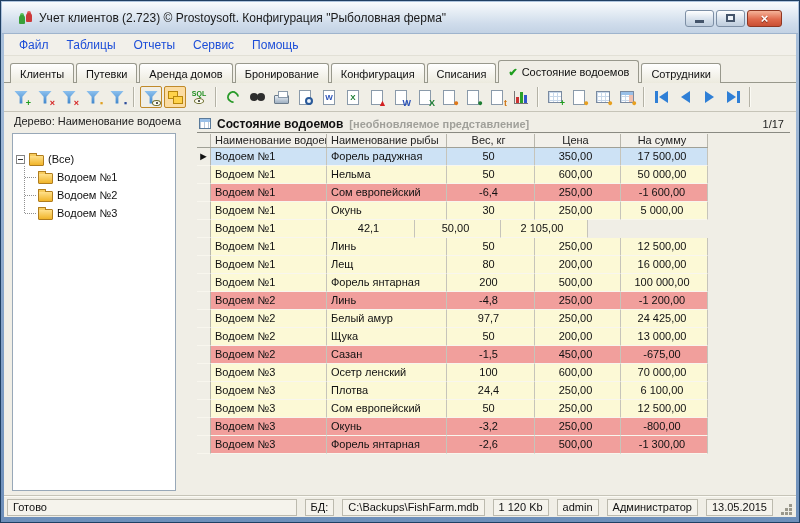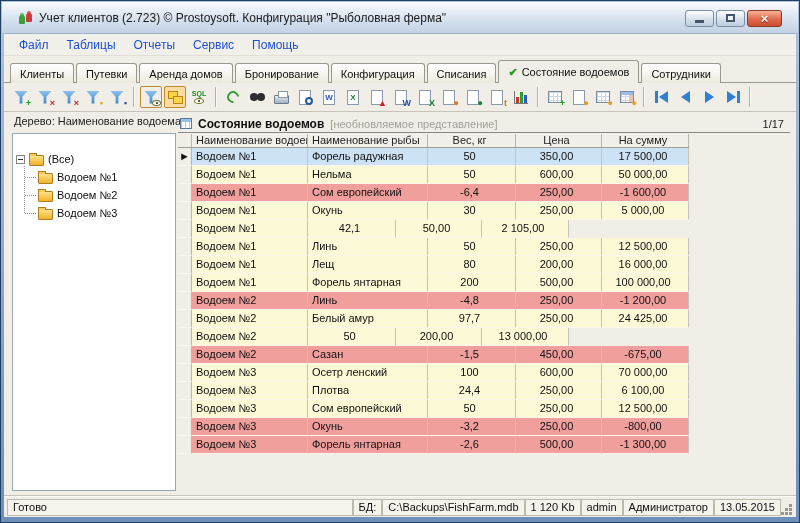--- a/index.html
+++ b/index.html
@@ -73,60 +73,60 @@
   .g-chart i:nth-child(3){height:8px;background:#3355cc;}
   .g-grid{width:14px;height:12px;background:#fff;border:1px solid #7a8aa0;
     background-image:linear-gradient(#c8d8ea 1px,transparent 1px),linear-gradient(90deg,#c8d8ea 1px,transparent 1px);
     background-size:4px 4px;}
   .g-grid.colored{box-shadow:inset 0 3px 0 #9ac0e8, inset -4px 0 0 #f0c0b0;}
   .g-nav{display:flex;align-items:center;gap:1px;}
   .tri-l{width:0;height:0;border-top:6px solid transparent;border-bottom:6px solid transparent;border-right:9px solid #2f7fd6;}
   .tri-r{width:0;height:0;border-top:6px solid transparent;border-bottom:6px solid transparent;border-left:9px solid #2f7fd6;}
   .navbar{width:3px;height:12px;background:#2f7fd6;}
   
-  .content{flex:1;display:flex;gap:2px;padding:3px 6px 5px 8px;min-height:0;}
+  .content{flex:1;display:flex;gap:21px;padding:3px 6px 5px 8px;min-height:0;}
   .left-pane{width:164px;display:flex;flex-direction:column;flex:0 0 auto;}
   .tree-label{height:16px;font-size:11px;color:#222;padding-left:2px;margin-bottom:2px;white-space:nowrap;}
   .tree-box{flex:1;background:#fff;border:1px solid #98a8b8;padding:16px 3px;overflow:hidden;}
   .tree-row{height:18px;display:flex;align-items:center;gap:4px;font-size:11px;color:#111;}
   .tree-children{padding-left:22px;position:relative;}
   .tree-children::before{content:"";position:absolute;left:8px;top:-2px;bottom:9px;border-left:1px dotted #909090;}
   .tree-children .tree-row{position:relative;}
   .tree-children .tree-row::before{content:"";position:absolute;left:-13px;top:9px;width:11px;border-top:1px dotted #909090;}
   .expand-box{width:9px;height:9px;border:1px solid #848484;background:#fff;position:relative;flex:0 0 auto;}
   .expand-box::after{content:"";position:absolute;left:1px;top:3px;width:5px;height:1px;background:#333;}
   .folder{width:15px;height:11px;background:linear-gradient(#ffe08a,#f0b429);border:1px solid #b07d1e;border-radius:1px;position:relative;flex:0 0 auto;margin-top:2px;}
   .folder::before{content:"";position:absolute;top:-3px;left:-1px;width:6px;height:2px;background:#f7cc5e;border:1px solid #b07d1e;border-bottom:none;border-radius:1px 1px 0 0;}
   
   .main-pane{flex:1;display:flex;flex-direction:column;min-width:0;}
   .panel-header{height:17px;display:flex;align-items:center;gap:6px;font-size:11px;padding:0 2px 0 2px;}
   .grid-ico{width:12px;height:11px;background:#fff;border:1px solid #5a7a9a;box-shadow:inset 0 3px 0 #9ac0e8;
     background-image:linear-gradient(90deg,#b8c8da 1px,transparent 1px);background-size:4px 100%;flex:0 0 auto;}
   .panel-title{font-size:12px;font-weight:bold;color:#101010;white-space:nowrap;}
-  .panel-subtitle{color:#a0a09a;white-space:nowrap;}
+  .panel-subtitle{color:#a0a09a;white-space:nowrap;font-weight:bold;}
   .panel-counter{margin-left:auto;color:#222;padding-right:4px;}
   .panel-sep{height:1px;background:#8a8a82;margin-bottom:1px;}
   .grid{width:511px;flex:0 0 auto;}
   .grid-header{display:flex;height:14px;background:#f2f0ea;border-bottom:1px solid #a0a096;}
   .grid-header .cell{font-size:11px;color:#222;line-height:13px;border-right:1px solid #b8b6ac;overflow:hidden;white-space:nowrap;}
   .row{display:flex;height:18px;}
   .row .cell{font-size:11px;line-height:17px;border-right:1px solid #c6c4ba;border-bottom:1px solid #f8f6ee;overflow:hidden;white-space:nowrap;color:#111;}
   .cell.a-left{text-align:left;padding-left:4px;}
   .cell.a-right{text-align:center;padding-right:4px;}
   .c0{width:14px;flex:0 0 auto;background:#f0eee6;border-right:1px solid #b8b6ac !important;text-align:center;font-size:8px;line-height:17px;color:#000;}
   .c1{width:116px;flex:0 0 auto;}
   .c2{width:120px;flex:0 0 auto;}
   .c3{width:88px;flex:0 0 auto;}
   .c4{width:86px;flex:0 0 auto;}
   .c5{width:87px;flex:0 0 auto;}
   .row.normal   .cell:not(.c0){background:#fcf9d6;}
   .row.negative .cell:not(.c0){background:#f19f9c;}
   .row.selected .cell:not(.c0){background:#cde2f5;}
   
-  .statusbar{height:21px;display:flex;align-items:center;gap:0;padding:1px 3px;background:#f0eee6;border-top:1px solid #fbfaf4;box-shadow:0 -1px 0 #c6c4b8;}
+  .statusbar{height:21px;display:flex;align-items:center;gap:8px;padding:1px 3px;background:#f0eee6;border-top:1px solid #fbfaf4;box-shadow:0 -1px 0 #c6c4b8;}
   .seg{border:1px solid #bcbaae;height:17px;line-height:15px;font-size:11px;color:#111;padding:0 5px;background:#f5f3ec;white-space:nowrap;overflow:hidden;}
   .seg.ready{flex:1;}
   .grip{width:12px;height:12px;align-self:flex-end;position:relative;flex:0 0 auto;}
   .grip::before{content:"";position:absolute;right:1px;bottom:1px;width:3px;height:3px;background:#9a988c;
     box-shadow:-4px 0 0 #9a988c,-8px 0 0 #9a988c,0 -4px 0 #9a988c,-4px -4px 0 #9a988c,0 -8px 0 #9a988c;}
 </style>
 </head>
 <body>
 
 <div class="window">
@@ -426,20 +426,21 @@
                 <span class="cell c0"></span>
                 <span class="cell c1 a-left">Водоем №2</span>
                 <span class="cell c2 a-left">Белый амур</span>
                 <span class="cell c3 a-right">97,7</span>
                 <span class="cell c4 a-right">250,00</span>
                 <span class="cell c5 a-right">24 425,00</span>
               </div>
               <div class="row normal">
                 <span class="cell c0"></span>
                 <span class="cell c1 a-left">Водоем №2</span>
+                <span class="cell c2 a-left">Щука</span>
                 <span class="cell c3 a-right">50</span>
                 <span class="cell c4 a-right">200,00</span>
                 <span class="cell c5 a-right">13 000,00</span>
               </div>
               <div class="row negative">
                 <span class="cell c0"></span>
                 <span class="cell c1 a-left">Водоем №2</span>
                 <span class="cell c2 a-left">Сазан</span>
                 <span class="cell c3 a-right">-1,5</span>
                 <span class="cell c4 a-right">450,00</span>

